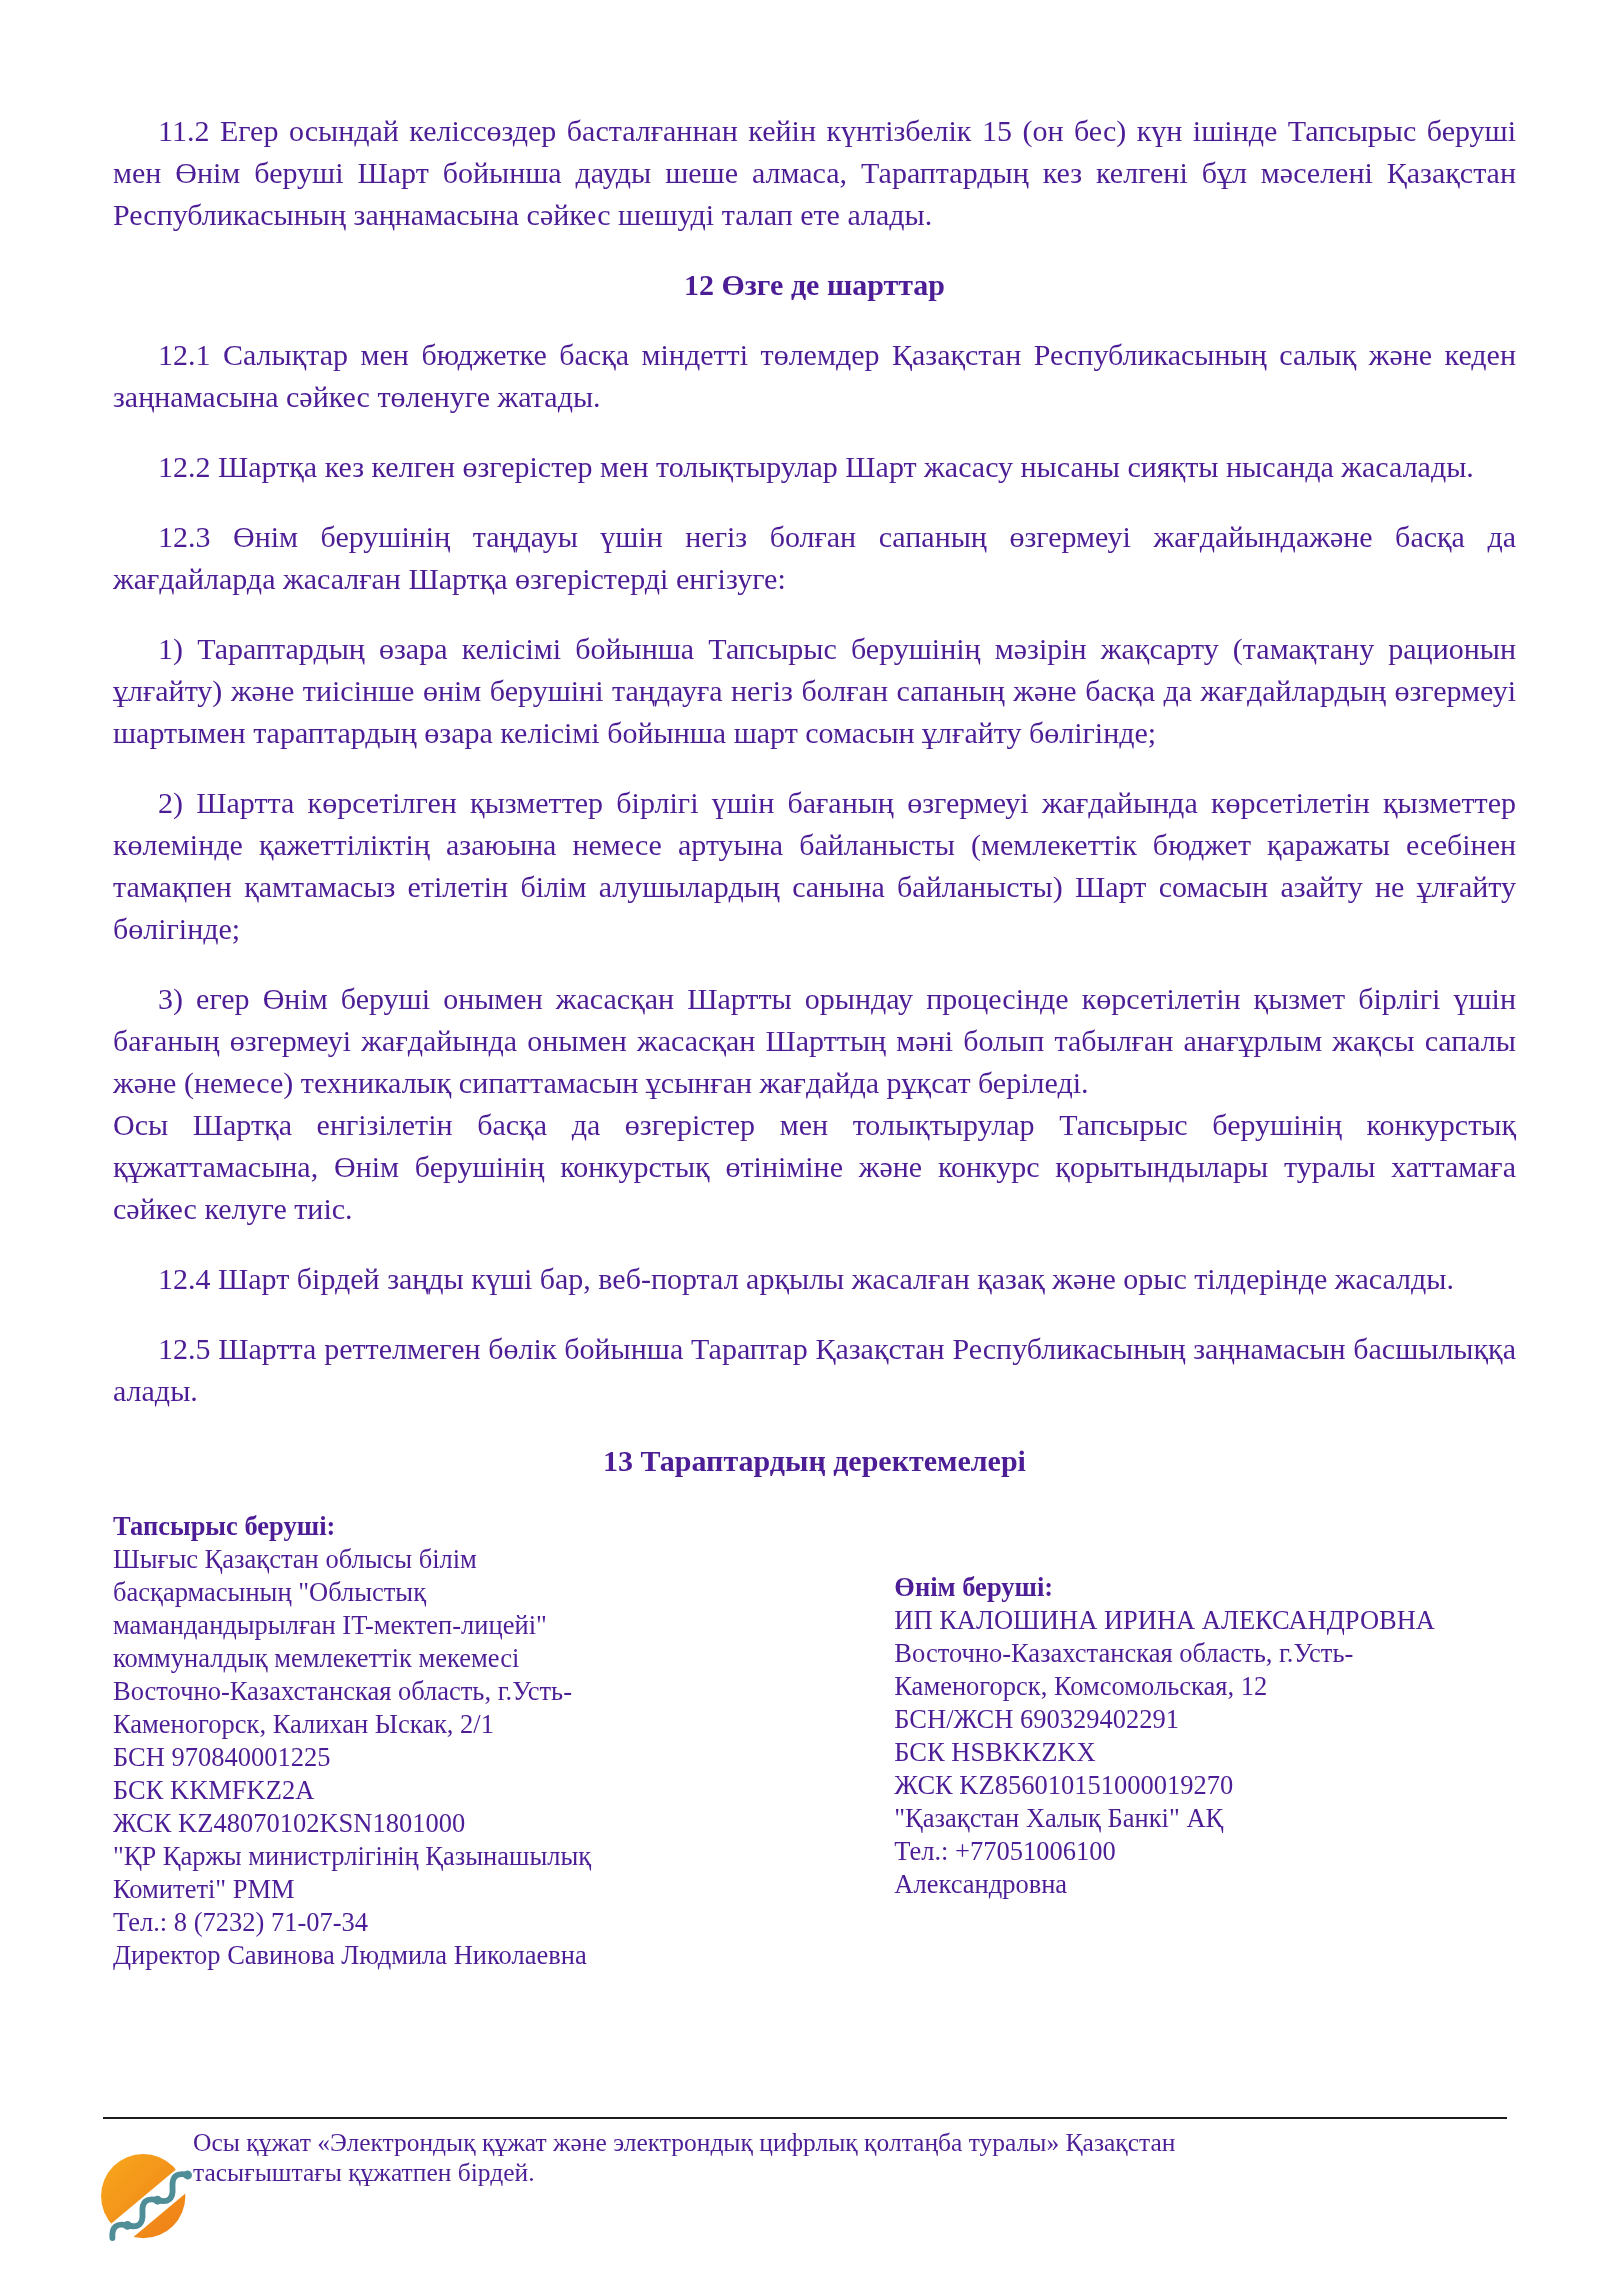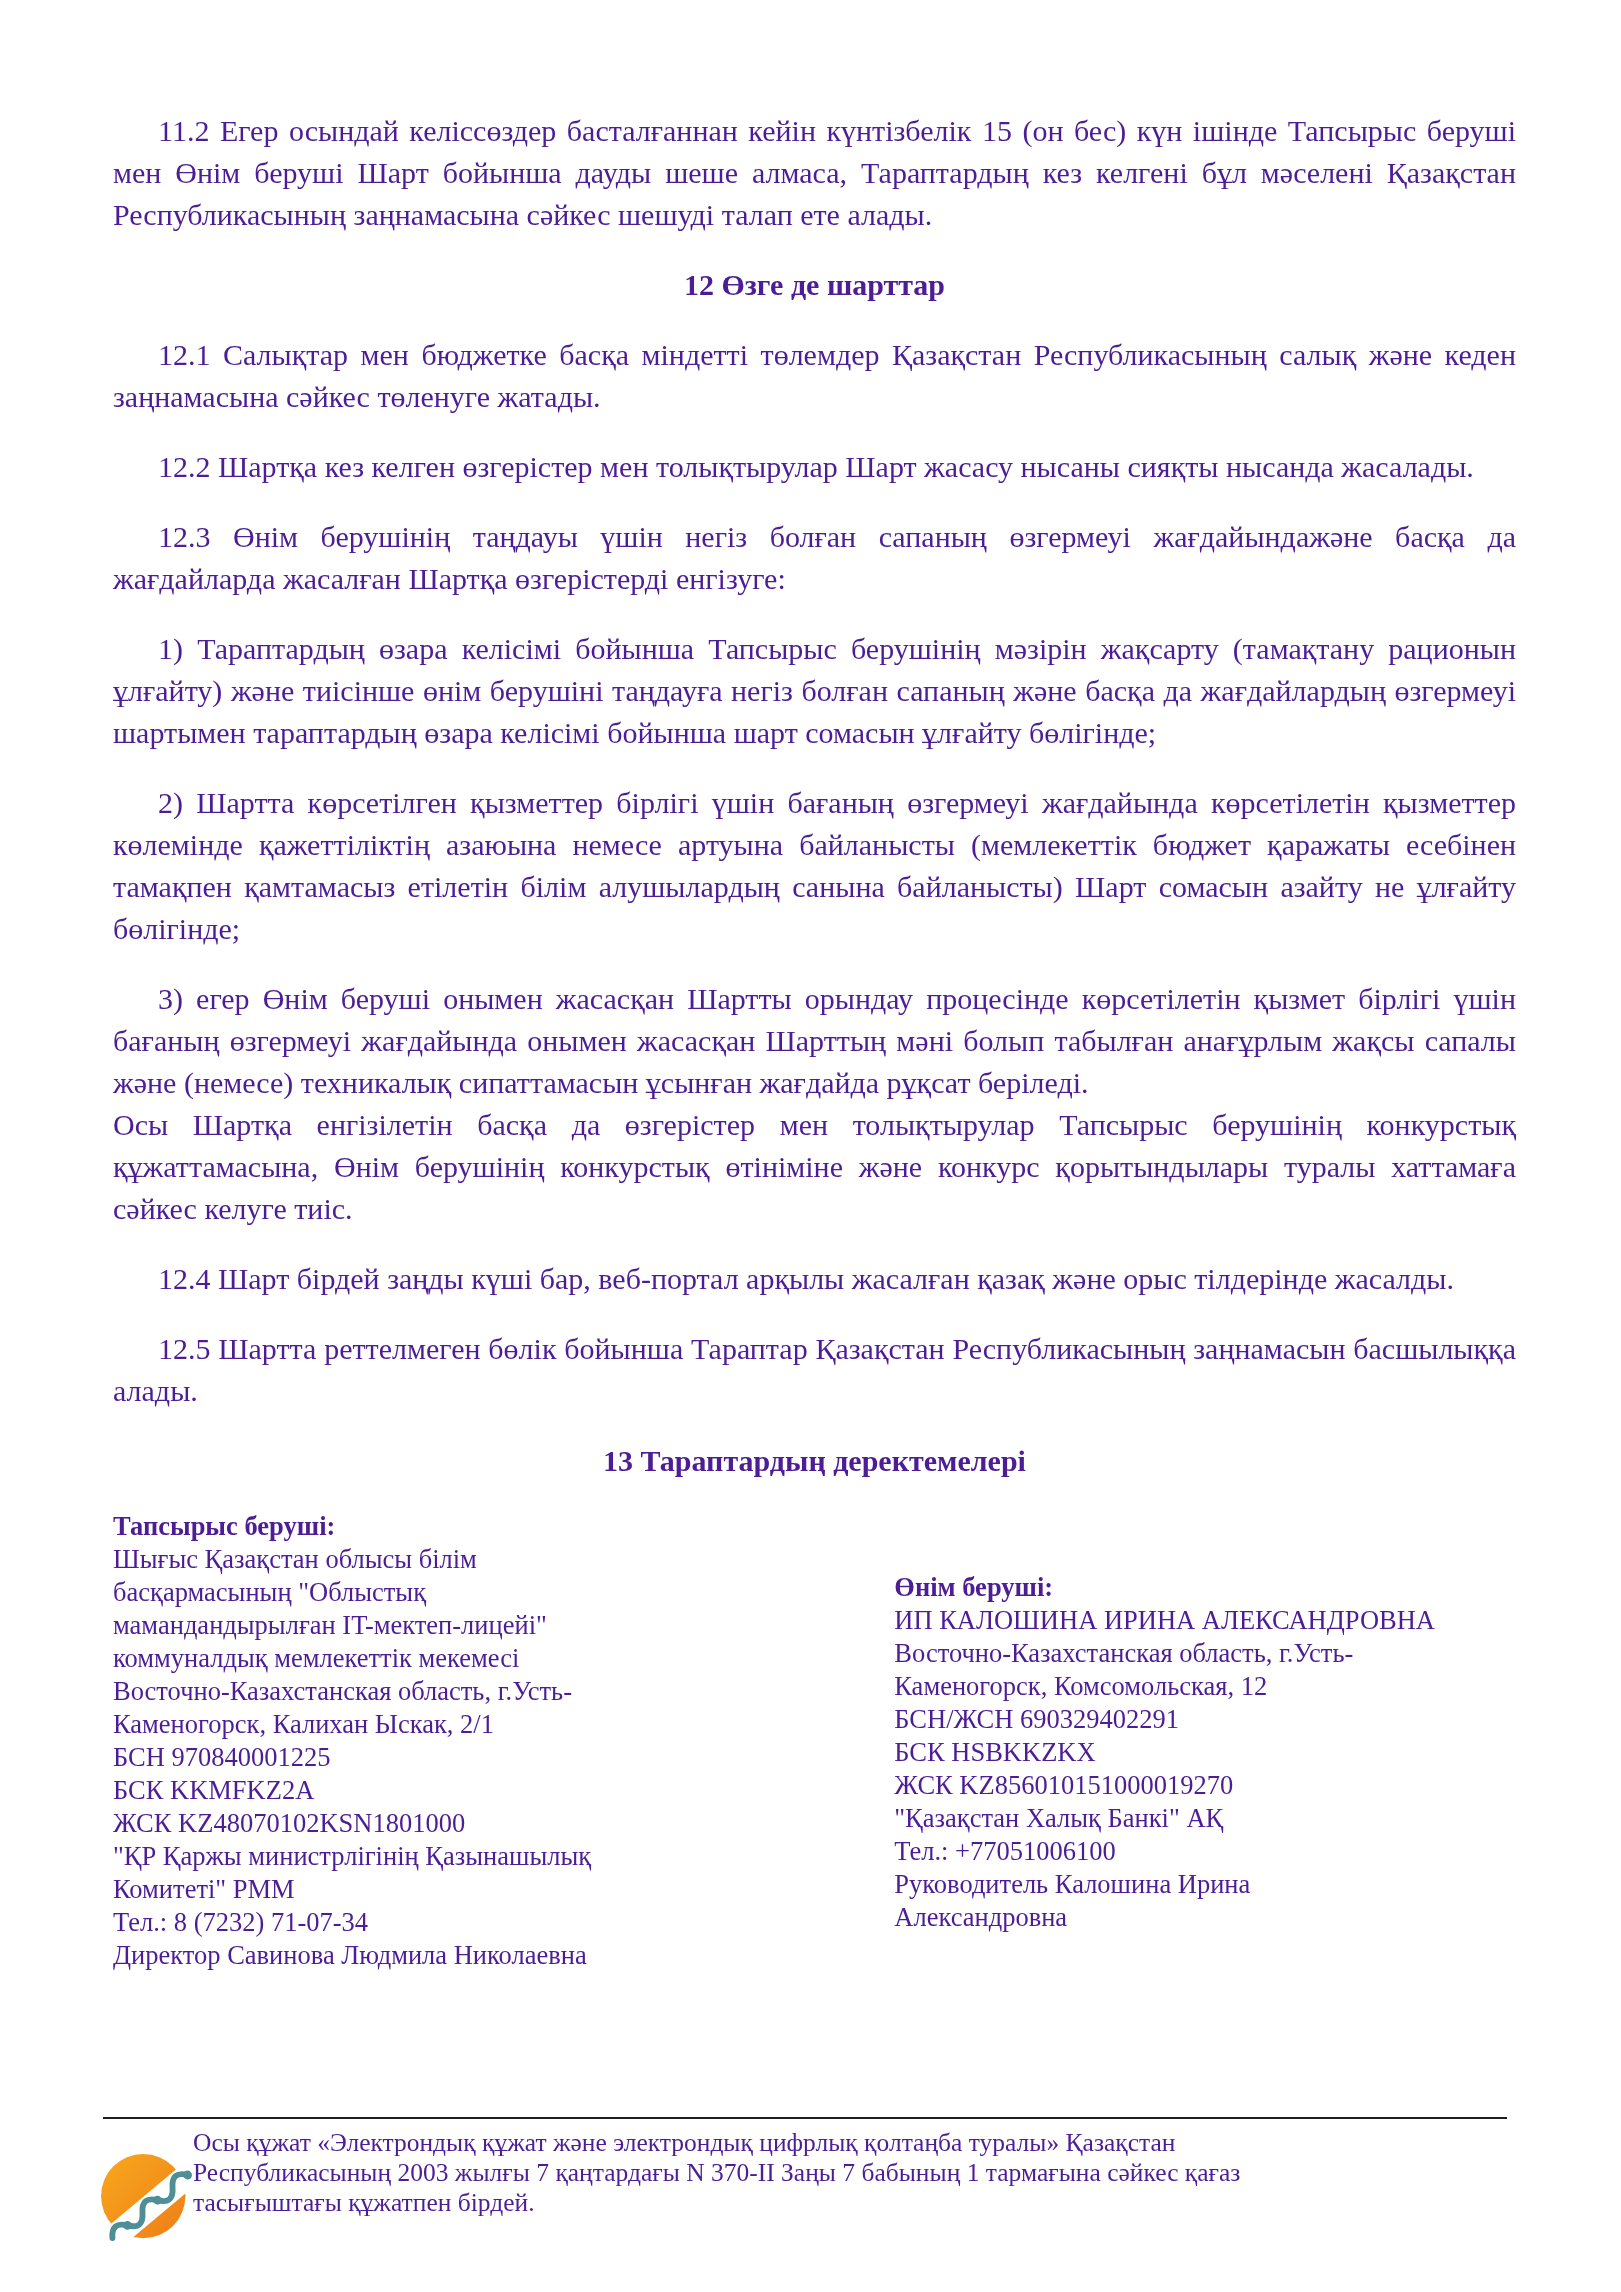--- a/index.html
+++ b/index.html
@@ -77,21 +77,20 @@
       <div class="col-right">
         <div class="col-label">Өнім беруші:</div>
         <div class="col-line">ИП КАЛОШИНА ИРИНА АЛЕКСАНДРОВНА</div>
         <div class="col-line">Восточно-Казахстанская область, г.Усть-</div>
         <div class="col-line">Каменогорск, Комсомольская, 12</div>
         <div class="col-line">БСН/ЖСН 690329402291</div>
         <div class="col-line">БСК HSBKKZKX</div>
         <div class="col-line">ЖСК KZ856010151000019270</div>
         <div class="col-line">"Қазақстан Халық Банкі" АҚ</div>
         <div class="col-line">Тел.: +77051006100</div>
-        <div class="col-line">Руководитель Калошина Ирина</div>
         <div class="col-line">Александровна</div>
       </div>
     </div>
   </div>
 
   <div class="footer-rule"></div>
 
   <svg class="logo" viewBox="0 0 112 104" xmlns="http://www.w3.org/2000/svg">
     <defs>
       <linearGradient id="lg" x1="0" y1="0" x2="1" y2="1">
@@ -104,18 +103,17 @@
       <rect x="-6" y="40" width="124" height="25" fill="#ffffff"></rect>
       <path d="M2,52 q10,-14 20,0 q10,14 20,0 q10,-14 20,0 q10,14 20,0 q10,-14 20,0" stroke="#4F8D97" stroke-width="6" fill="none" stroke-linecap="round"></path>
       <circle cx="22" cy="52" r="4.5" fill="#4F8D97"></circle>
       <circle cx="62" cy="52" r="4.5" fill="#4F8D97"></circle>
       <circle cx="102" cy="52" r="4.5" fill="#4F8D97"></circle>
     </g>
   </svg>
 
   <div class="footer-text">
     <div class="footer-line">Осы құжат «Электрондық құжат және электрондық цифрлық қолтаңба туралы» Қазақстан</div>
-    <div class="footer-line">Республикасының 2003 жылғы 7 қаңтардағы N 370-II Заңы 7 бабының 1 тармағына сәйкес қағаз</div>
     <div class="footer-line">тасығыштағы құжатпен бірдей.</div>
   </div>
 
 </div>
 
 
 </body></html>

